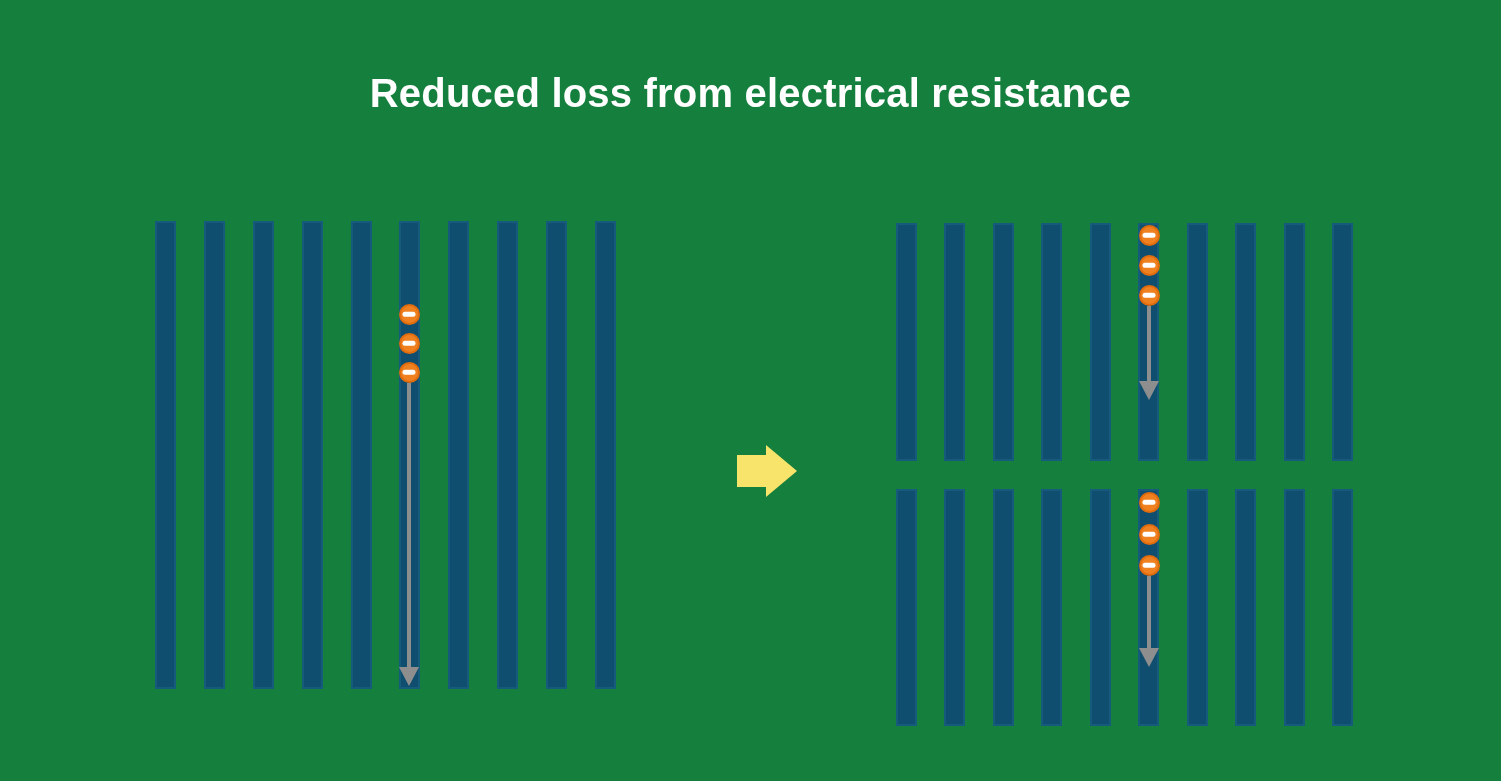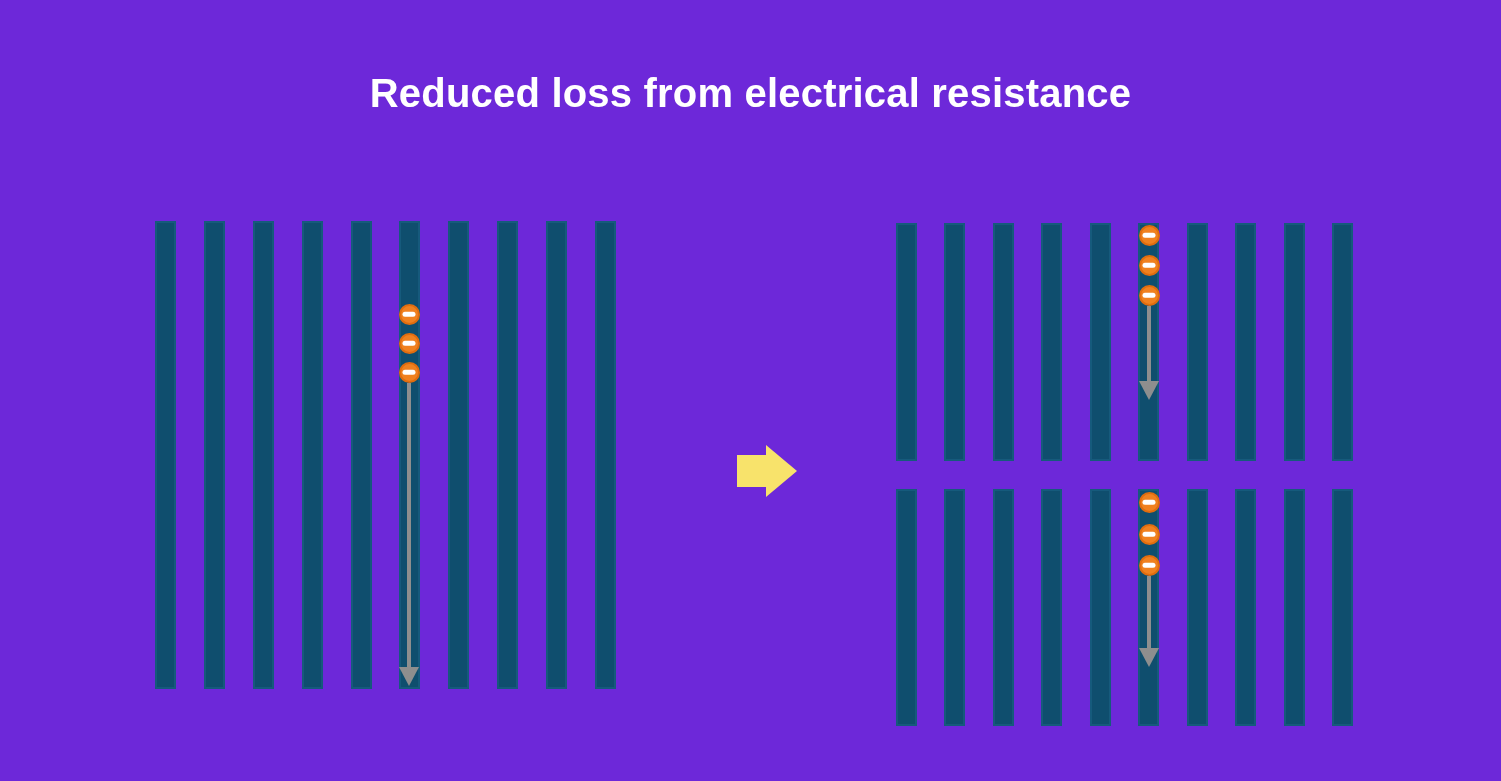--- a/index.html
+++ b/index.html
@@ -1,16 +1,16 @@
 <!DOCTYPE html>
 <html><head>
 <meta charset="utf-8">
 <style>
   html,body{margin:0;padding:0;background:#000;}
-  #canvas{position:relative;width:1501px;height:781px;background:#6d28d9;overflow:hidden;font-family:"Liberation Sans",sans-serif;}
+  #canvas{position:relative;width:1501px;height:781px;background:#15803d;overflow:hidden;font-family:"Liberation Sans",sans-serif;}
   .page-title{position:absolute;top:71px;left:0;width:100%;text-align:center;font-size:40px;font-weight:700;color:#ffffff;letter-spacing:0.2px;}
   .panel{position:absolute;background:transparent;border-radius:40px;}
   .bar-group{position:absolute;display:flex;justify-content:space-between;}
   .bar{width:21px;height:100%;}
   .electron{position:absolute;box-sizing:border-box;border-radius:50%;}
   .electron .minus{position:absolute;left:50%;top:50%;transform:translate(-50%,-50%);border-radius:2.5px;}
   .flow-line{position:absolute;}
   .flow-head{position:absolute;width:0;height:0;}
   .big-arrow-body{position:absolute;}
   .big-arrow-head{position:absolute;width:0;height:0;}

